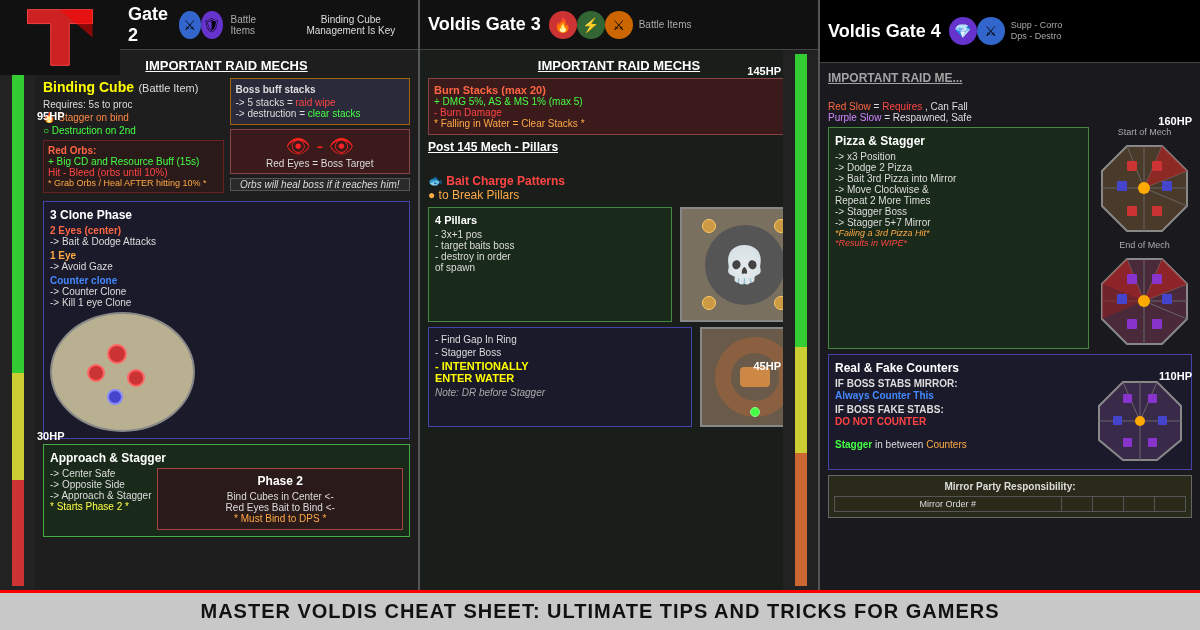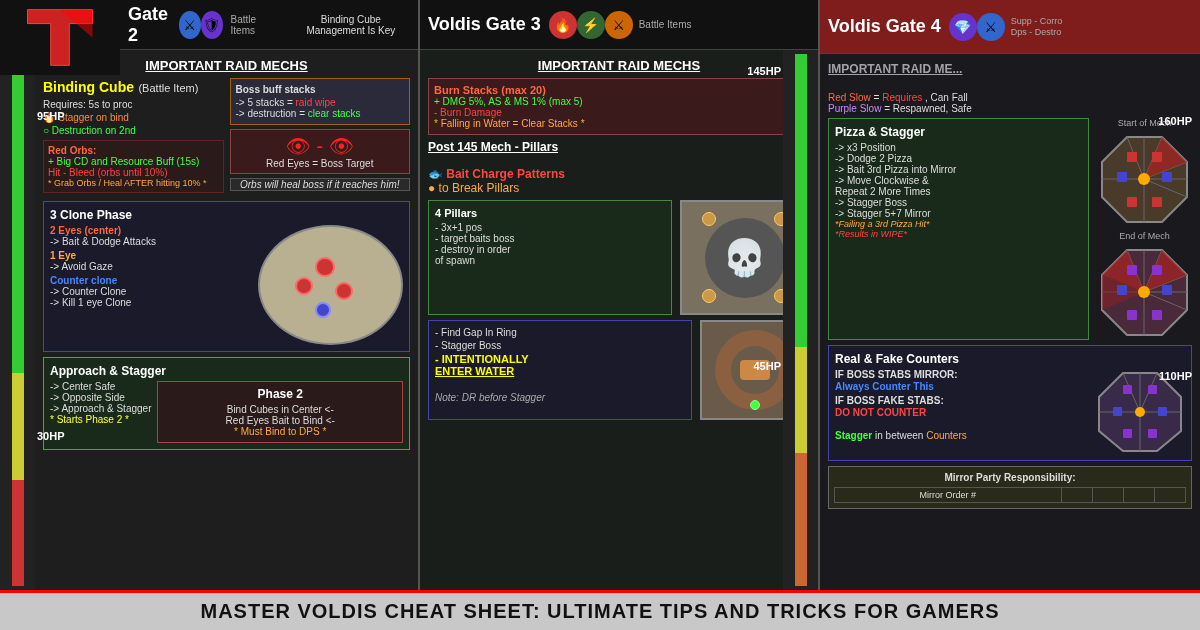--- a/index.html
+++ b/index.html
@@ -166,21 +166,21 @@
           </div>
 
           <div style="background:#2a2a2a; border:1px solid #555; text-align:center; font-style:italic;">
             <div style="font-size:10px; color:#ddd;">Orbs will heal boss if it reaches him!</div>
           </div>
         </div>
       </div>
 
       <div style="background:#1a1a2a; border:1px solid #4444aa; padding:6px; margin-top:5px;">
         <div style="font-size:12px; font-weight:bold; color:white; margin-bottom:3px;">3 Clone Phase</div>
-        <div style="display:flex; gap:4px;">
+        <div style="display:flex; gap:4px;flex-direction:column;">
           <div style="flex:1;">
             <div style="font-size:10px; color:#ff6644; font-weight:bold;">2 Eyes (center)</div>
             <div style="font-size:10px; color:#ddd;">-&gt; Bait &amp; Dodge Attacks</div>
             <div style="font-size:10px; color:#ffaa44; font-weight:bold; margin-top:3px;">1 Eye</div>
             <div style="font-size:10px; color:#ddd;">-&gt; Avoid Gaze</div>
             <div style="font-size:10px; color:#4488ff; font-weight:bold; margin-top:3px;">Counter clone</div>
             <div style="font-size:10px; color:#ddd;">-&gt; Counter Clone</div>
             <div style="font-size:10px; color:#ddd;">-&gt; Kill 1 eye Clone</div>
           </div>
 
@@ -236,21 +236,21 @@
       <div style="font-size:13px; font-weight:bold; color:white; text-align:center; text-decoration:underline; margin-bottom:5px;">IMPORTANT RAID MECHS</div>
 
       <div style="background:#3a1a1a; border:1px solid #884444; padding:5px; margin-bottom:5px;">
         <div style="font-size:11px; color:#ff6644; font-weight:bold;">Burn Stacks (max 20)</div>
         <div style="font-size:10px; color:#44ff44;">+ DMG 5%, AS &amp; MS 1% (max 5)</div>
         <div style="font-size:10px; color:#ff4444;">- Burn Damage</div>
         <div style="font-size:10px; color:#ffaa44;">* Falling in Water = Clear Stacks *</div>
       </div>
 
       <div style="margin-bottom:5px;">
-        <div style="font-size:12px; font-weight:bold; color:white; text-decoration:underline; margin-bottom:13px;">Post 145 Mech - Pillars</div>
+        <div style="font-size:12px; font-weight:bold; color:white; text-decoration:underline; margin-bottom:20px;">Post 145 Mech - Pillars</div>
         <div style="font-size:12px; color:#ff4444; font-weight:bold;">🐟 Bait Charge Patterns</div>
         <div style="font-size:12px; color:#ffaa44;">● to Break Pillars</div>
       </div>
 
       <div style="display:flex; gap:8px; margin-bottom:5px;">
         <div style="flex:1; background:#1a2a1a; border:1px solid #448844; padding:6px;">
           <div style="font-size:11px; font-weight:bold; color:white; margin-bottom:3px;">4 Pillars</div>
           <div style="font-size:10px; color:#ddd;">- 3x+1 pos</div>
           <div style="font-size:10px; color:#ddd;">- target baits boss</div>
           <div style="font-size:10px; color:#ddd;">- destroy in order</div>
@@ -268,38 +268,38 @@
           <div style="position:absolute; bottom:10px; left:20px; width:14px; height:14px; background:#cc9944; border-radius:50%; border:1px solid #ffcc66;"></div>
           <div style="position:absolute; bottom:10px; right:20px; width:14px; height:14px; background:#cc9944; border-radius:50%; border:1px solid #ffcc66;"></div>
         </div>
       </div>
 
       <div style="display:flex; gap:8px;">
         <div style="flex:1; background:#1a1a2a; border:1px solid #4444aa; padding:6px;">
           <div style="font-size:10px; color:#ddd; margin-bottom:2px;">- Find Gap In Ring</div>
           <div style="font-size:10px; color:#ddd; margin-bottom:2px;">- Stagger Boss</div>
           <div style="font-size:11px; color:#ffff00; font-weight:bold;">- INTENTIONALLY</div>
-          <div style="font-size:11px; color:#ffff00; font-weight:bold; margin-bottom:15px;text-decoration:underline;">  ENTER WATER</div>
+          <div style="font-size:11px; color:#ffff00; font-weight:bold; margin-bottom:3px;">  ENTER WATER</div>
           <div style="font-size:10px; color:#aaa; font-style:italic;">Note: DR before Stagger</div>
         </div>
 
         <div style="width:110px; height:100px; background:#6a5a4a; border:2px solid #888; display:flex; align-items:center; justify-content:center; flex-shrink:0; position:relative;">
 
           <div style="width:80px; height:80px; border-radius:50%; border:16px solid #8a6040; display:flex; align-items:center; justify-content:center; position:relative;">
             <div style="width:30px; height:20px; background:#cc8844; border-radius:4px;"></div>
           </div>
           <div style="position:absolute; bottom:8px; left:50%; transform:translateX(-50%); width:10px; height:10px; background:#44ff44; border-radius:50%; border:1px solid #88ff88;"></div>
         </div>
       </div>
     </div>
   </div>
 
   <div class="gate-section gate4" style="flex:1; border-right:none;">
 
-    <div style="display:flex; align-items:center; background:#7f1d1d; height:54px; padding:0 8px; border-bottom:1px solid #444;">
+    <div style="display:flex; align-items:center; background:#000000; height:63px; padding:0 8px; border-bottom:1px solid #444;">
       <span style="font-size:18px; font-weight:bold; color:white; margin-right:8px;">Voldis Gate 4</span>
       <div class="gate-icon icon-purple">💎</div>
       <div class="gate-icon icon-blue">⚔</div>
       <div style="margin-left:6px; font-size:9px; color:#aaa; line-height:1.2;">
         <div>Supp - Corro</div>
         <div>Dps - Destro</div>
       </div>
     </div>
 
     <div style="padding:8px; overflow:hidden;">

